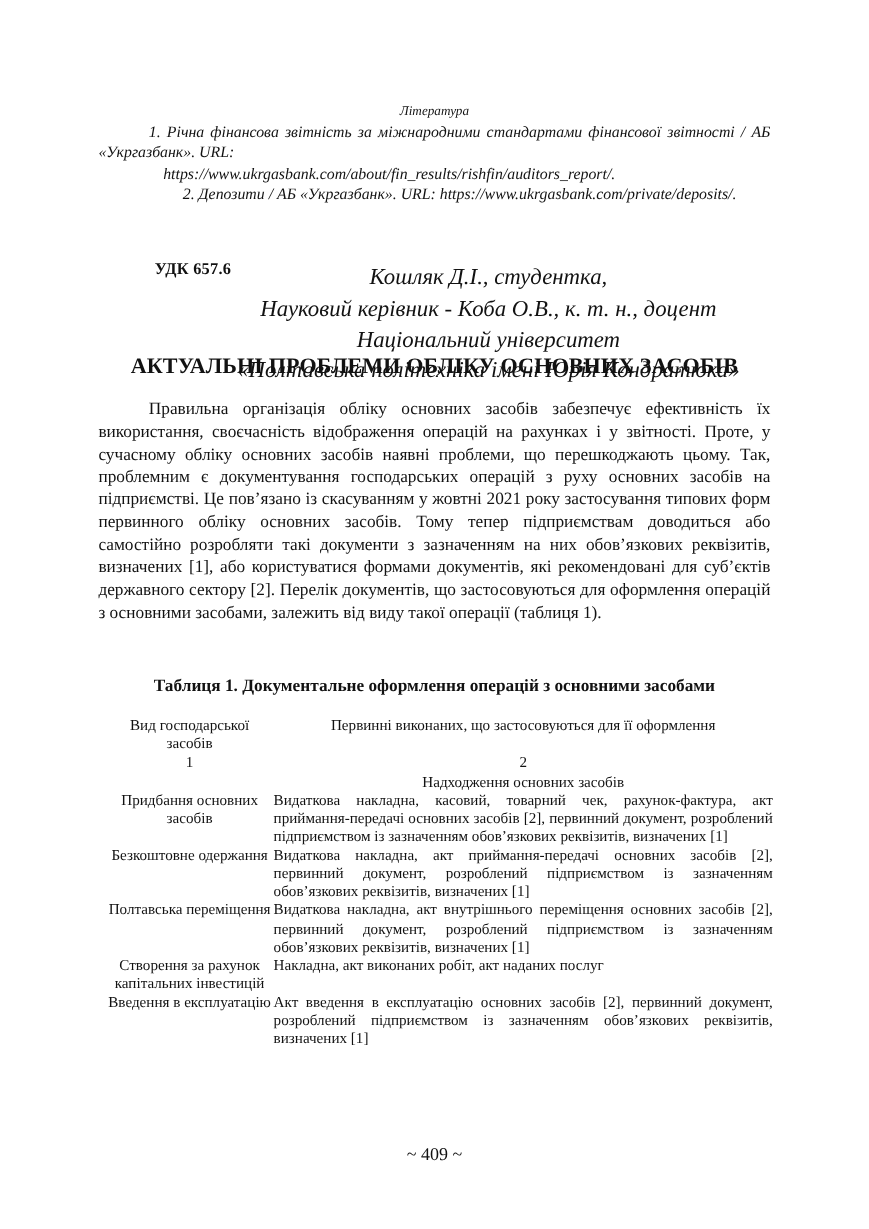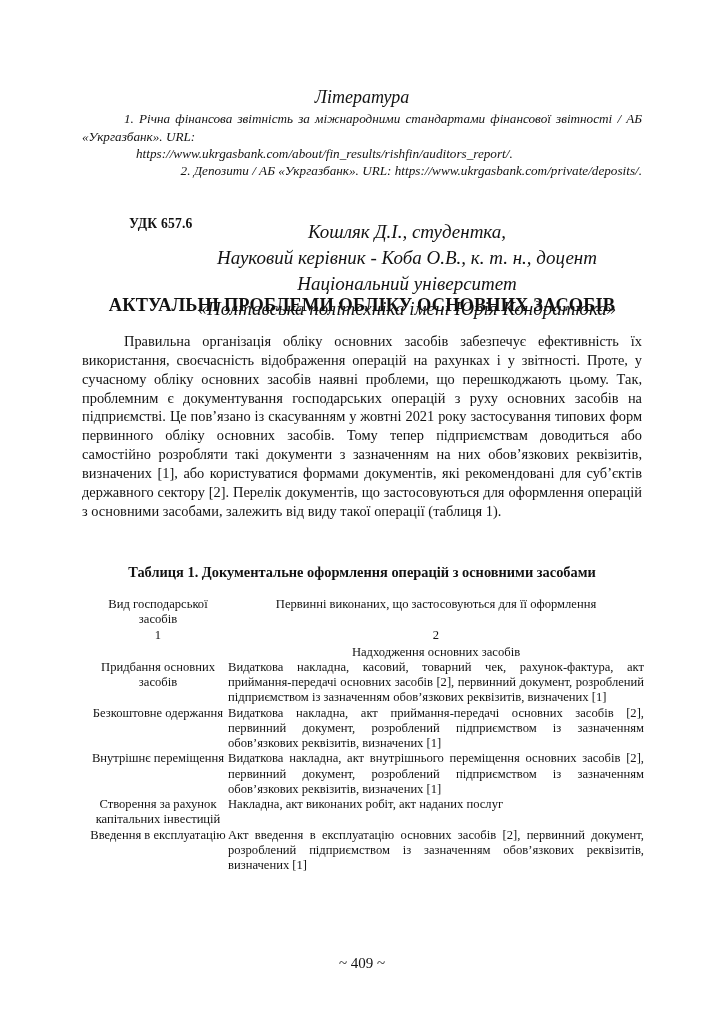--- a/index.html
+++ b/index.html
@@ -30,37 +30,37 @@
     left: 82px;
     top: 86px;
     width: 560px;
     font-style: italic;
     font-size: 13.2px;
     line-height: 1.30;
   }
   .lit-heading {
     text-align: center;
     font-style: italic;
-    font-size: 18px;
+    font-size: 11px;
     margin-bottom: 1px;
   }
   .lit-item-1 {
     text-align: justify;
     text-indent: 42px;
     font-style: italic;
   }
   .lit-url-line {
     text-align: left;
     padding-left: 8px;
     font-style: italic;
     white-space: nowrap;
     margin-left: 46px;
   }
   .lit-item-2 {
-    text-align: right;
+    text-align: center;
     text-indent: 42px;
     font-style: italic;
     white-space: nowrap;
   }
 
   
   .udc {
     position: absolute;
     left: 82px;
     top: 216px;
@@ -220,21 +220,21 @@
 
       <tr>
         <td class="cell-a">Придбання основних засобів</td>
         <td class="cell-b">Видаткова накладна, касовий, товарний чек, рахунок-фактура, акт приймання-передачі основних засобів [2], первинний документ, розроблений підприємством із зазначенням обов’язкових реквізитів, визначених [1]</td>
       </tr>
       <tr>
         <td class="cell-a">Безкоштовне одержання</td>
         <td class="cell-b">Видаткова накладна, акт приймання-передачі основних засобів [2], первинний документ, розроблений підприємством із зазначенням обов’язкових реквізитів, визначених [1]</td>
       </tr>
       <tr>
-        <td class="cell-a">Внутрішнє переміщення</td>
+        <td class="cell-a">Полтавська переміщення</td>
         <td class="cell-b">Видаткова накладна, акт внутрішнього переміщення основних засобів [2], первинний документ, розроблений підприємством із зазначенням обов’язкових реквізитів, визначених [1]</td>
       </tr>
       <tr>
         <td class="cell-a">Створення за рахунок капітальних інвестицій</td>
         <td class="cell-b-left">Накладна, акт виконаних робіт, акт наданих послуг</td>
       </tr>
       <tr>
         <td class="cell-a">Введення в експлуатацію</td>
         <td class="cell-b">Акт введення в експлуатацію основних засобів [2], первинний документ, розроблений підприємством із зазначенням обов’язкових реквізитів, визначених [1]</td>
       </tr>

